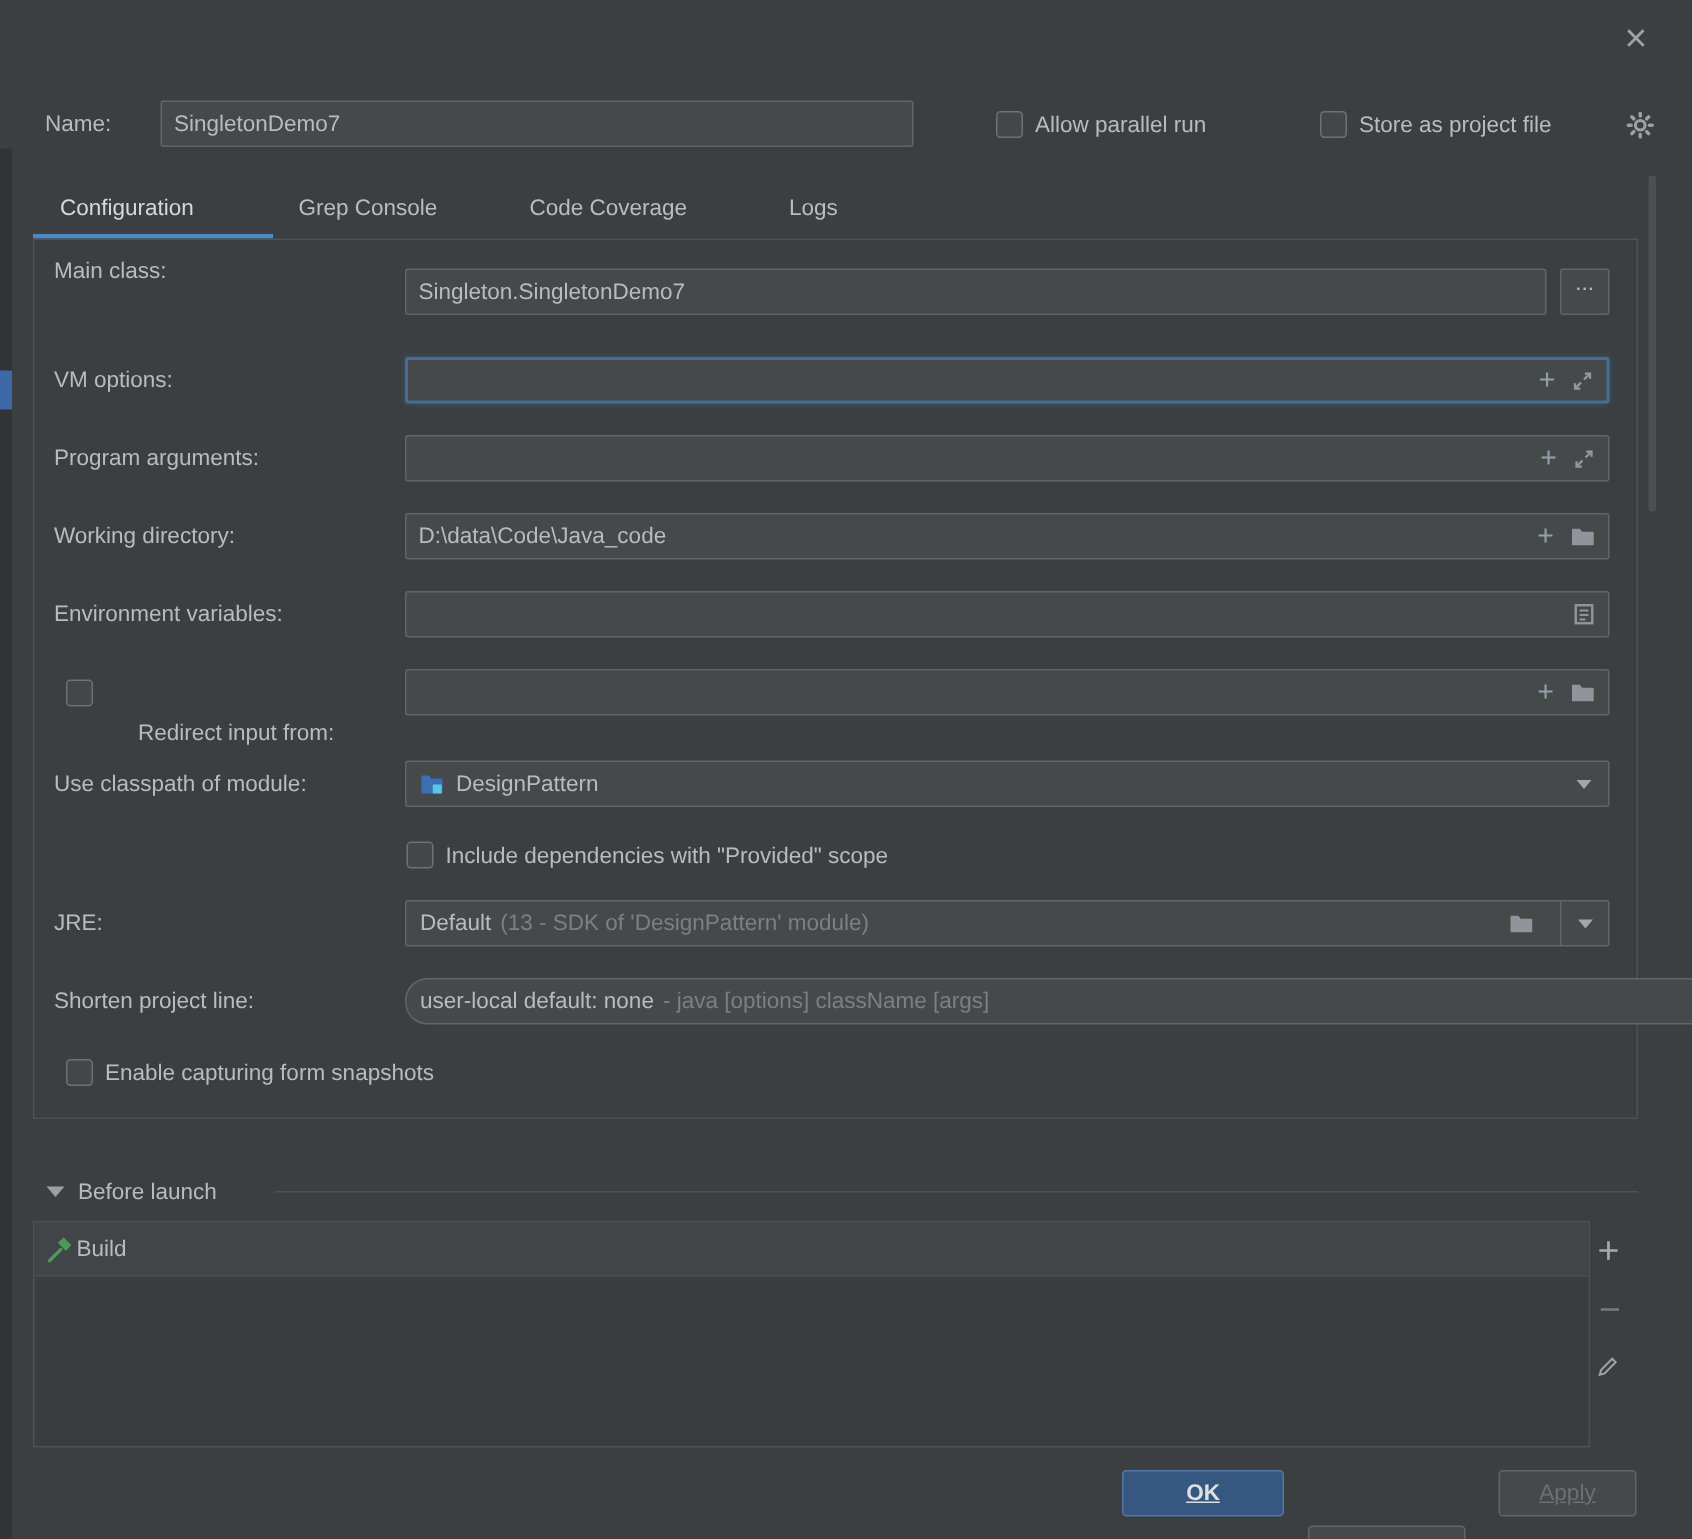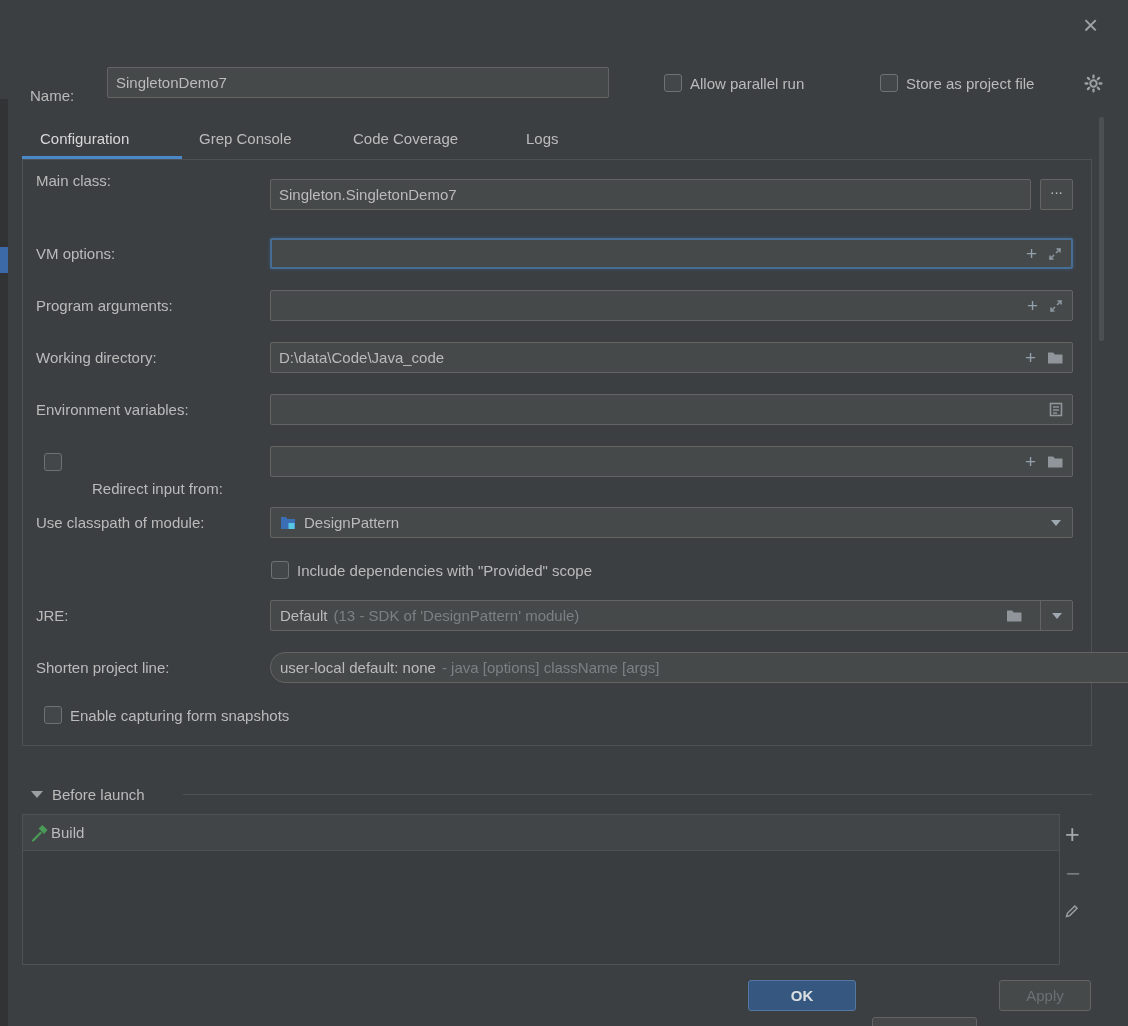--- a/index.html
+++ b/index.html
@@ -9,21 +9,21 @@
             color:#bbbbbb; font-size:15px; }
   .abs { position:absolute; }
   .label { color:#bbbbbb; white-space:nowrap; }
   .hintc { color:#7b8084; }
 
   .left-strip { left:0; top:99px; width:8px; height:927px; background:#313335; }
   .left-sel   { left:0; top:247px; width:8px; height:26px; background:#3c69a8; }
 
   .close-btn { left:1083px; top:12px; font-size:26px; color:#9fa2a5; cursor:pointer; line-height:1; }
 
-  .name-label { left:30px; top:74px;margin-top:13px; }
+  .name-label { left:30px; top:74px; }
   .name-field { left:107px; top:67px; width:502px; }
   .cb { width:18px; height:18px; background:#43474a; border:1px solid #6e7275;
         border-radius:3px; cursor:pointer; }
   .cb-parallel { left:664px; top:74px; }
   .lbl-parallel { left:690px; top:75px; }
   .cb-store { left:880px; top:74px; }
   .lbl-store { left:906px; top:75px; }
   .gear { left:1084px; top:74px; cursor:pointer; }
 
   .tab { top:130px; color:#bcbcbc; cursor:pointer; white-space:nowrap; }
@@ -88,21 +88,21 @@
               background:#3a3d3f; }
   .build-row { left:23px; top:815px; width:1036px; height:36px; background:#414547;
                border-bottom:1px solid #4c4f52; display:flex; align-items:center;
                gap:2px; padding-left:8px; cursor:pointer; }
   .tb-plus { left:1065px; top:822px; font-size:25px; color:#a2aab0; line-height:1; cursor:pointer; }
   .tb-minus { left:1066px; top:861px; font-size:25px; color:#76797b; line-height:1; cursor:pointer; }
   .tb-pencil { left:1064px; top:903px; cursor:pointer; }
 
   .btn { height:31px; background:#45494a; border:1px solid #646464; border-radius:3px;
          color:#bbbbbb; font-size:15px; display:flex; align-items:center;
-         justify-content:center; cursor:pointer; }
+         justify-content:center; cursor:pointer;text-decoration:underline; }
   .btn-ok { left:748px; top:980px; width:108px; background:#365880; border-color:#5278a4;
             color:#dde0e2; font-weight:bold; }
   .btn-cancel { left:872px; top:980px; width:105px;margin-top:37px; }
   .btn-apply { left:999px; top:980px; width:92px; color:#6c7072; cursor:default; }
 
   .scroll-thumb { left:1099px; top:117px; width:5px; height:224px; background:#4d5052;
                   border-radius:2px; cursor:pointer; }
 </style>
 </head>
 <body>

